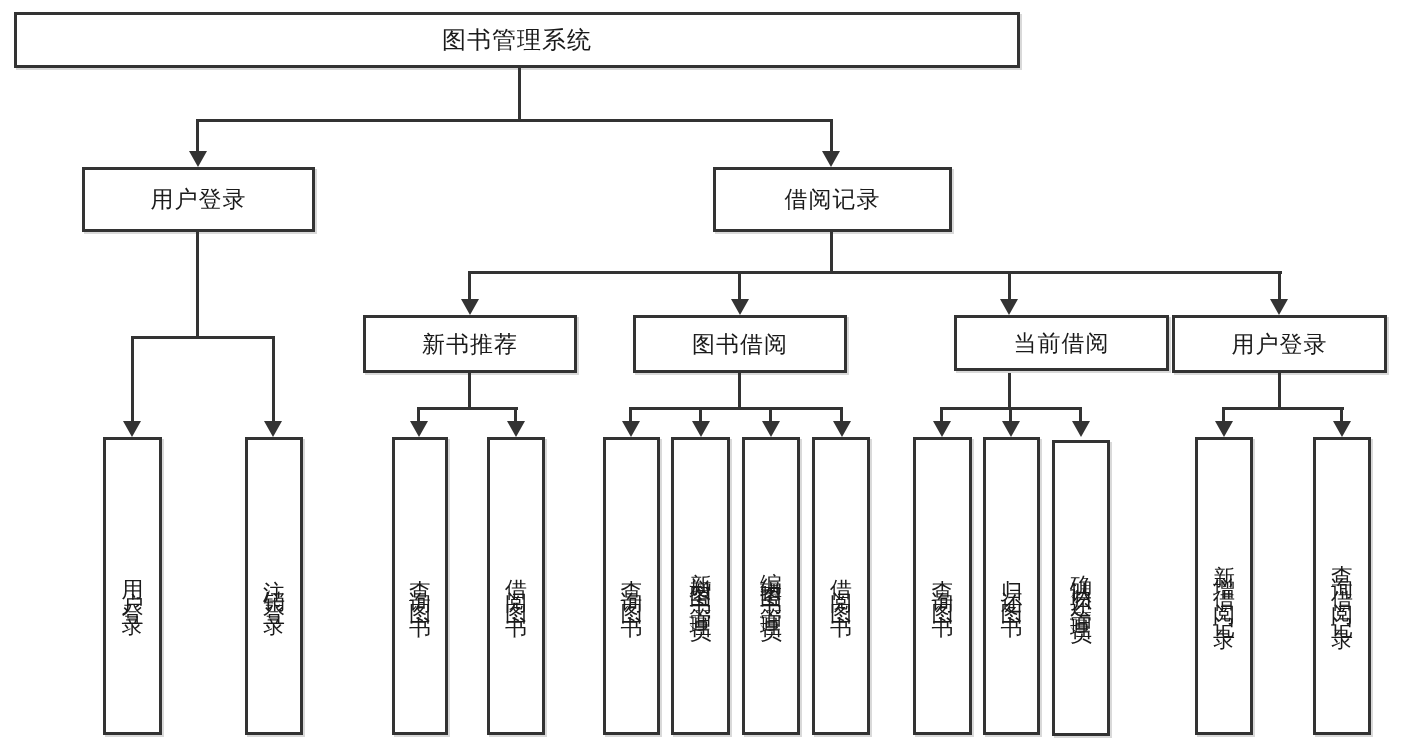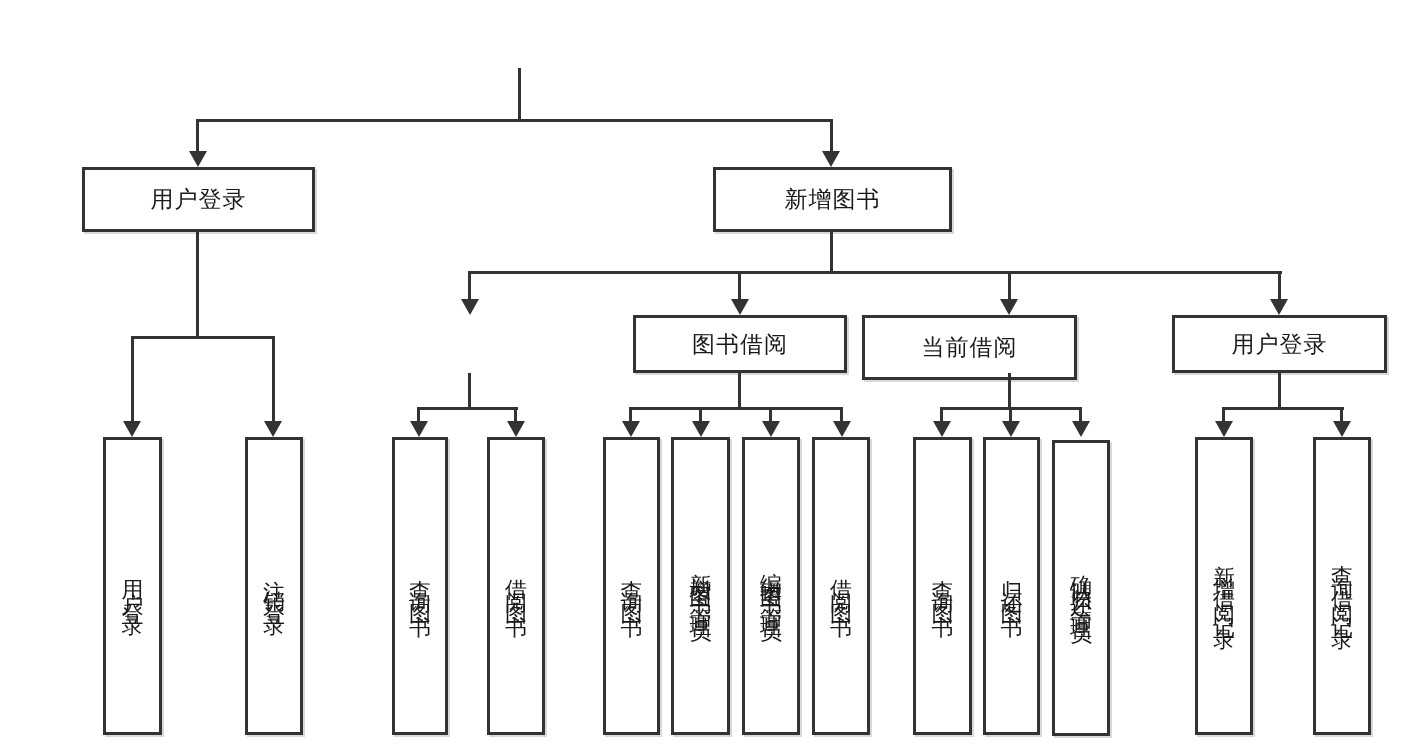--- a/index.html
+++ b/index.html
@@ -32,57 +32,63 @@
     position:absolute;top:710px;right:8px;font-size:23px;
     color:#a6a6a6;letter-spacing:1px;white-space:nowrap;
     text-shadow:2px 2px 1px rgba(230,100,110,0.45);
   }
 </style>
 </head>
 <body>
 
 <div id="canvas">
 
+  <div class="box hbox root" style="left:14px;top:12px;width:1006px;height:56px;">
+    <span>图书管理系统</span>
+  </div>
 
   <div class="vl" style="left:518px;top:68px;height:52px;"></div>
   <div class="hl" style="left:197px;top:119px;width:636px;"></div>
   <div class="vl" style="left:196px;top:119px;height:33px;"></div>
   <div class="ar" style="left:189px;top:151px;"></div>
   <div class="vl" style="left:830px;top:119px;height:33px;"></div>
   <div class="ar" style="left:822px;top:151px;"></div>
 
   <div class="box hbox" style="left:82px;top:167px;width:233px;height:65px;">
     <span>用户登录</span>
   </div>
   <div class="box hbox" style="left:713px;top:167px;width:239px;height:65px;">
-    <span>新增图书</span>
+    <span>借阅记录</span>
   </div>
 
   <div class="vl" style="left:196px;top:232px;height:107px;"></div>
   <div class="hl" style="left:131px;top:336px;width:144px;"></div>
   <div class="vl" style="left:131px;top:336px;height:86px;"></div>
   <div class="ar" style="left:123px;top:421px;"></div>
   <div class="vl" style="left:272px;top:336px;height:86px;"></div>
   <div class="ar" style="left:264px;top:421px;"></div>
 
   <div class="vl" style="left:830px;top:232px;height:42px;"></div>
   <div class="hl" style="left:468px;top:271px;width:814px;"></div>
   <div class="vl" style="left:468px;top:271px;height:29px;"></div>
   <div class="ar" style="left:461px;top:299px;"></div>
   <div class="vl" style="left:738px;top:271px;height:29px;"></div>
   <div class="ar" style="left:731px;top:299px;"></div>
   <div class="vl" style="left:1008px;top:271px;height:29px;"></div>
   <div class="ar" style="left:1000px;top:299px;"></div>
   <div class="vl" style="left:1278px;top:271px;height:29px;"></div>
   <div class="ar" style="left:1270px;top:299px;"></div>
 
+  <div class="box hbox" style="left:363px;top:315px;width:214px;height:58px;">
+    <span>新书推荐</span>
+  </div>
   <div class="box hbox" style="left:633px;top:315px;width:214px;height:58px;">
     <span>图书借阅</span>
   </div>
-  <div class="box hbox" style="left:862px;top:315px;width:215px;height:65px;">
+  <div class="box hbox" style="left:954px;top:315px;width:215px;height:56px;">
     <span>当前借阅</span>
   </div>
   <div class="box hbox" style="left:1172px;top:315px;width:215px;height:58px;">
     <span>用户登录</span>
   </div>
 
   <div class="vl" style="left:468px;top:373px;height:37px;"></div>
   <div class="hl" style="left:418px;top:407px;width:100px;"></div>
   <div class="vl" style="left:417px;top:407px;height:15px;"></div>
   <div class="ar" style="left:410px;top:421px;"></div>

